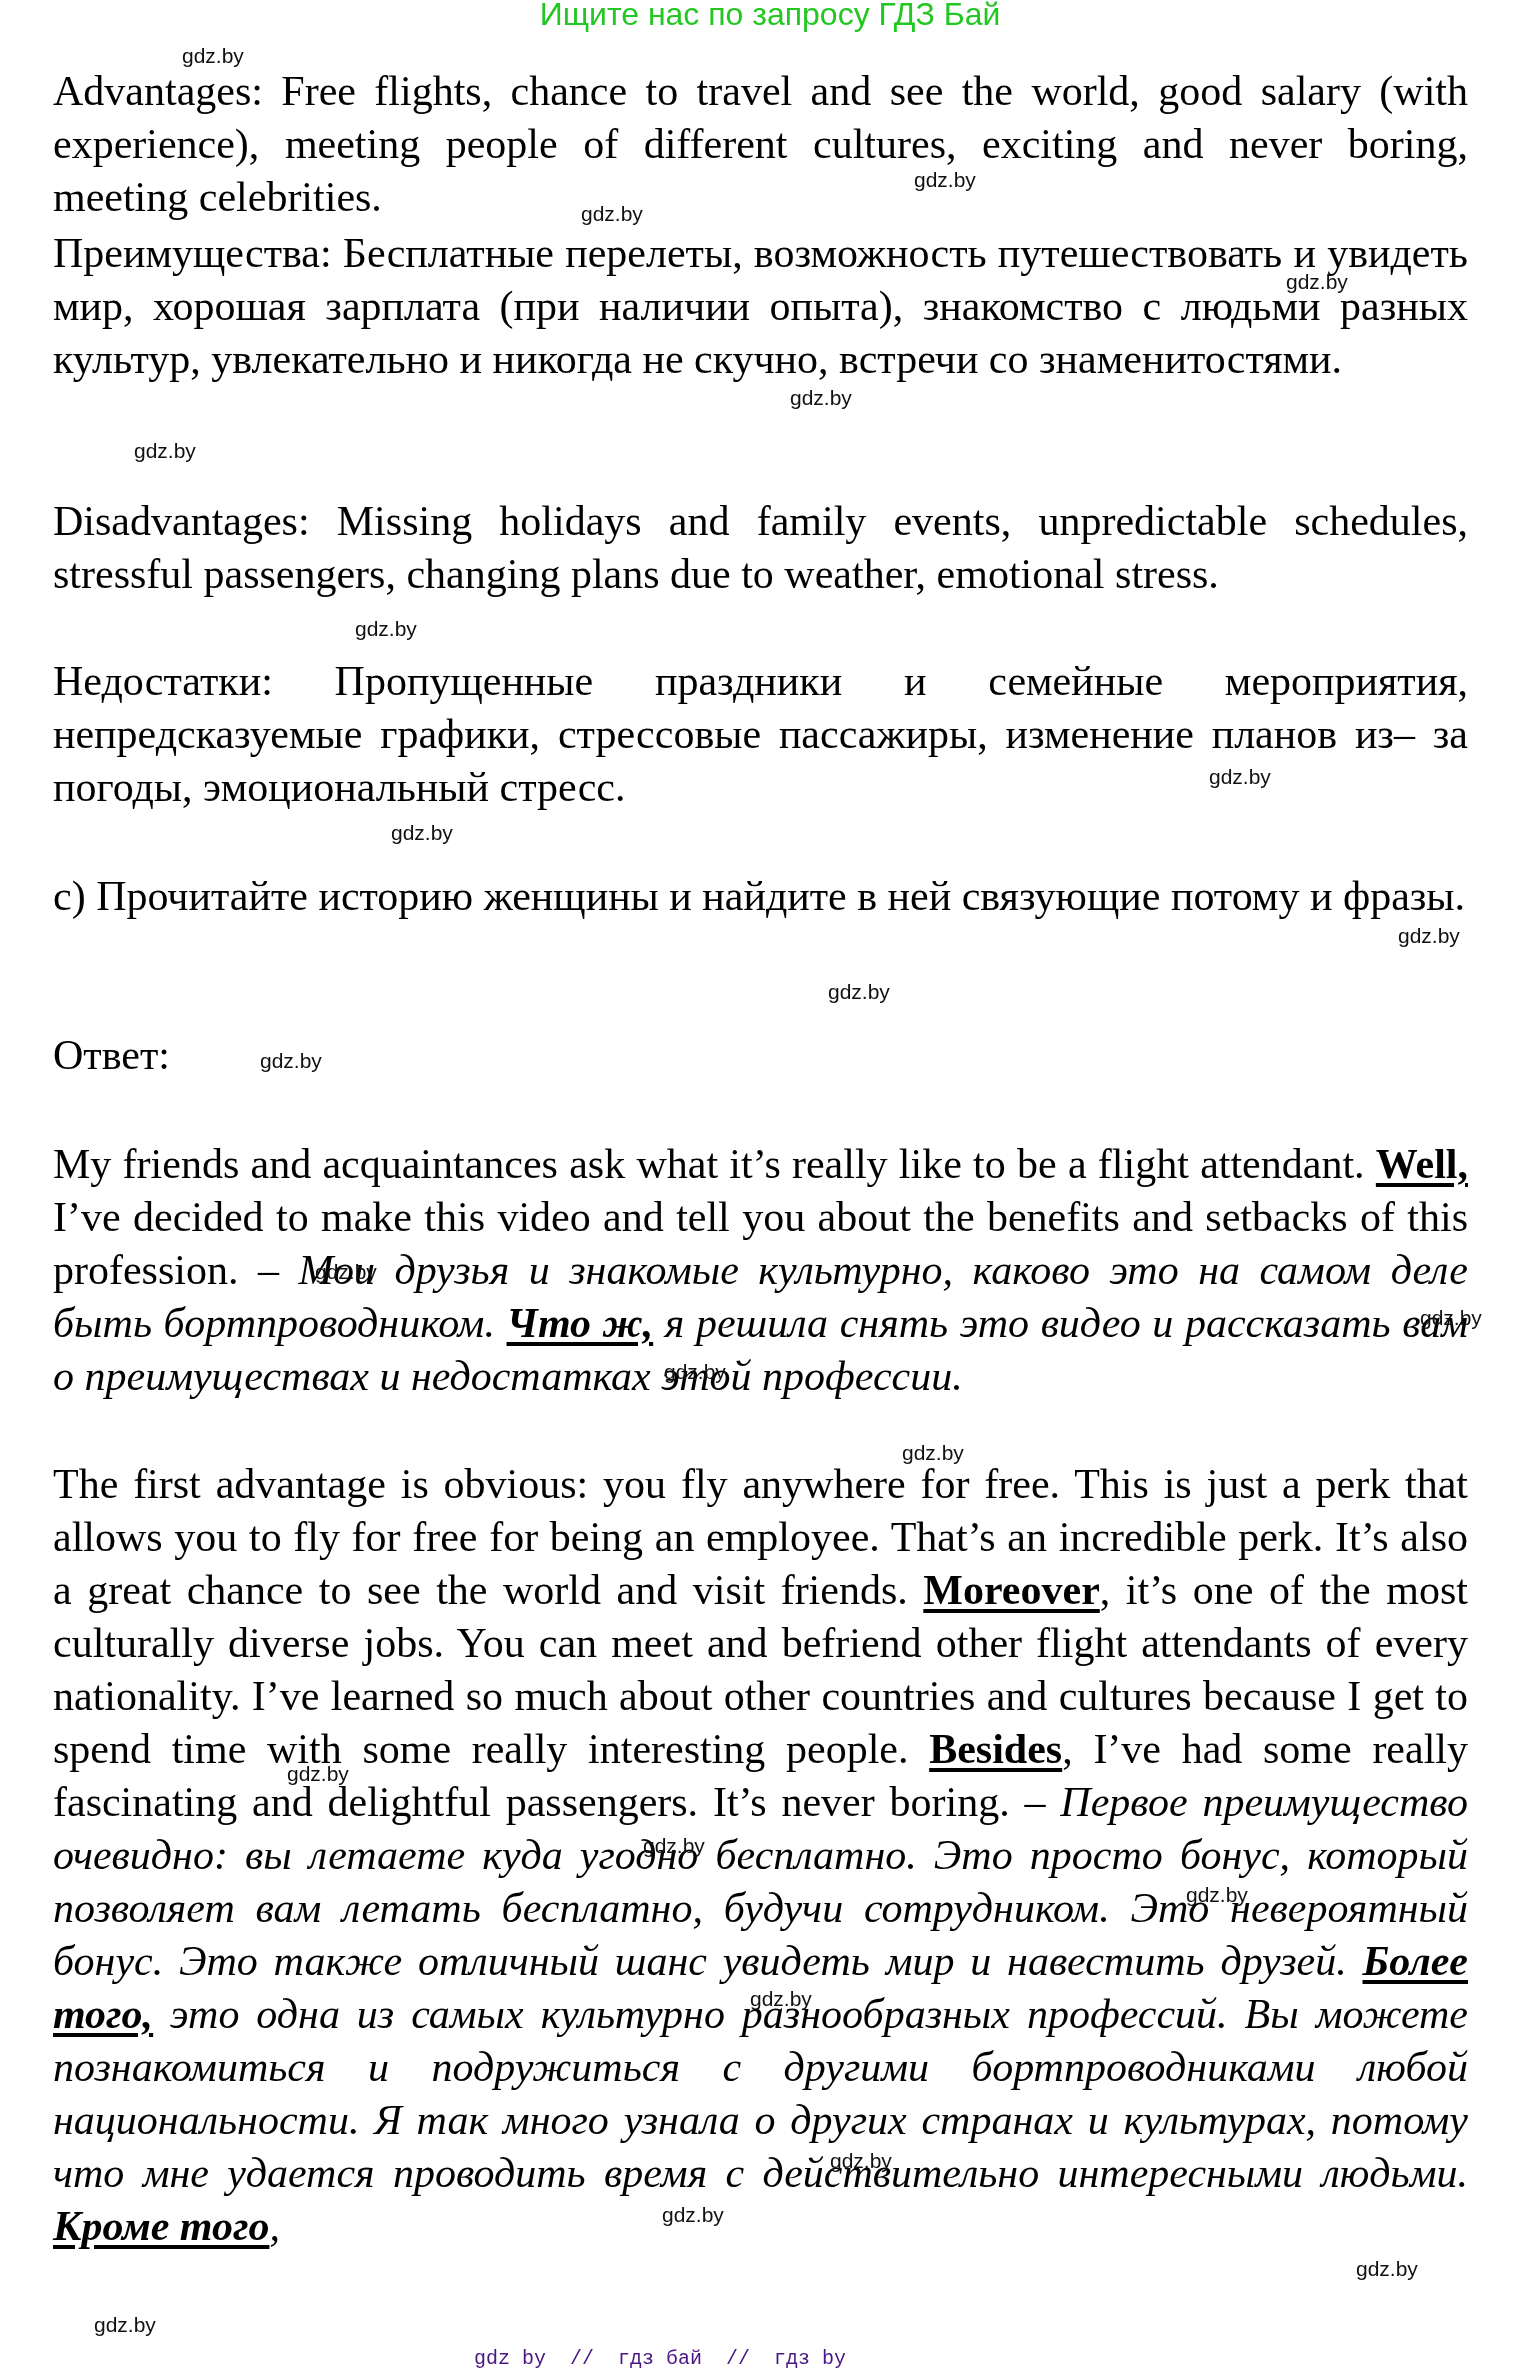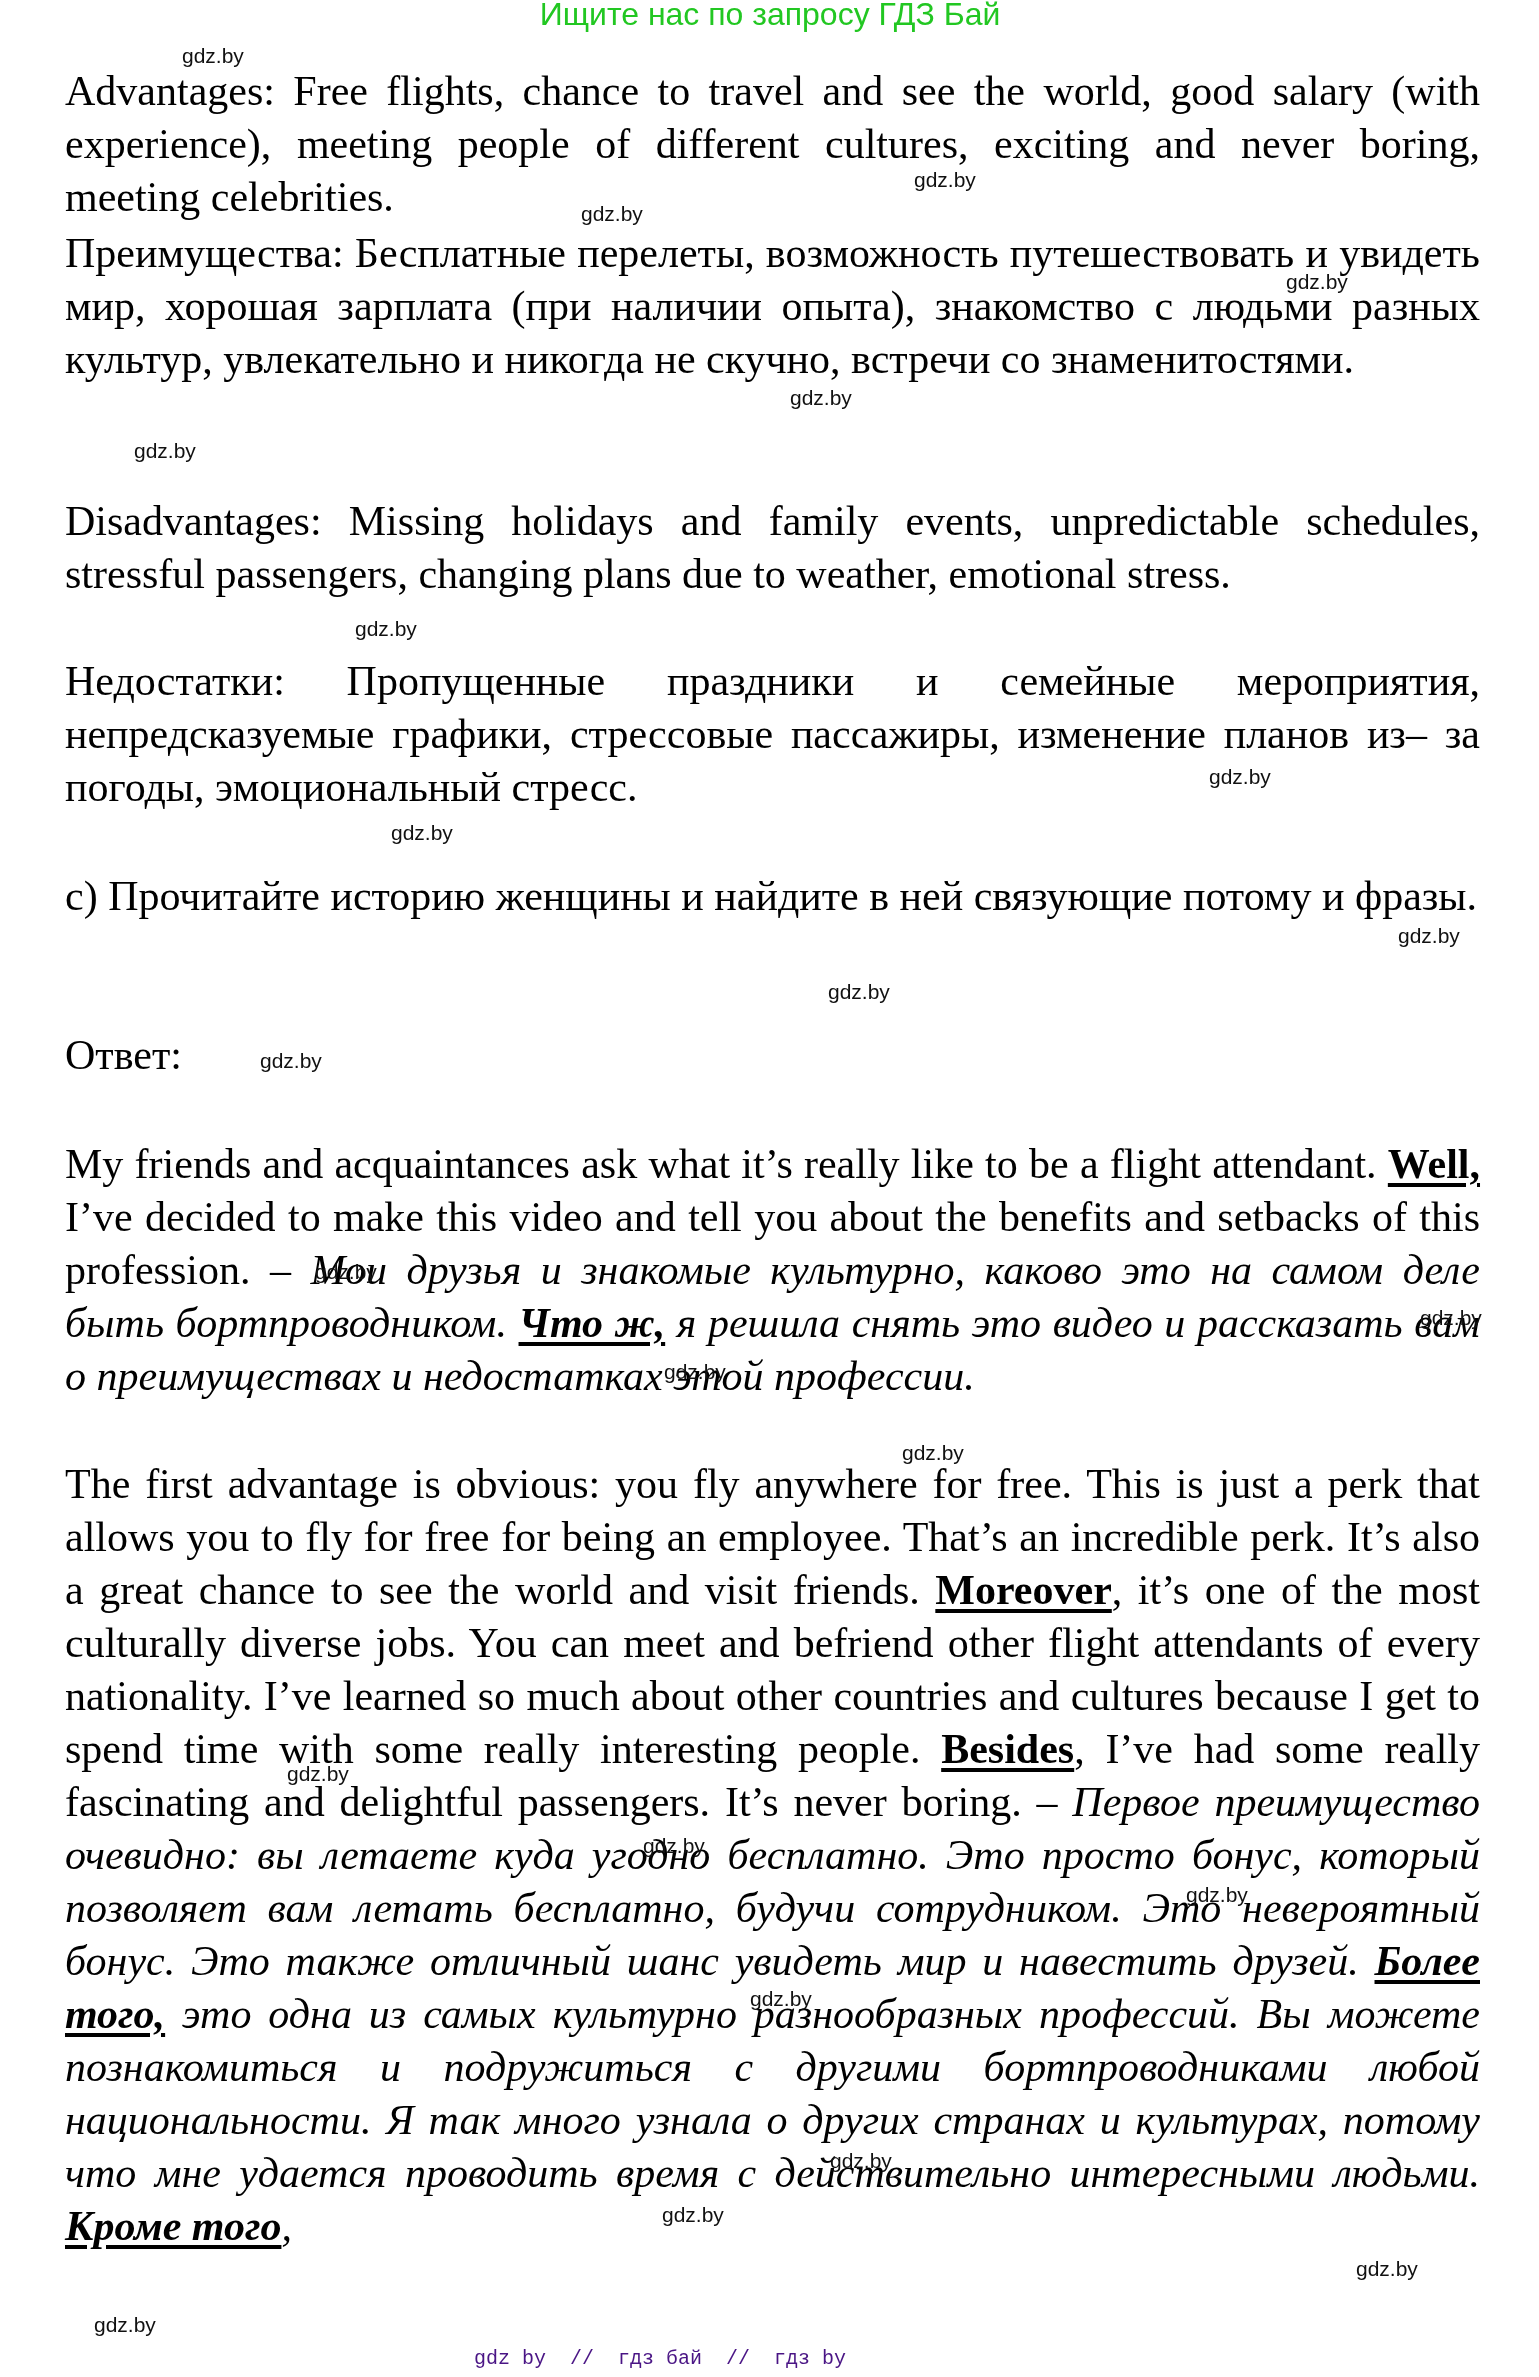--- a/index.html
+++ b/index.html
@@ -3,21 +3,21 @@
 <meta charset="utf-8">
 <style>
   html, body { margin:0; padding:0; background:#ffffff; }
   body { width:1540px; height:2377px; position:relative; overflow:hidden; }
   .hdr { position:absolute; top:0; left:0; width:1540px; text-align:center;
          font-family:"Liberation Sans", sans-serif; font-size:32px; line-height:29px; color:#22c722; }
   .ftr { position:absolute; top:2344px; left:0; width:1320px; text-align:center;
          font-family:Liberation Mono, monospace; font-size:20px; line-height:29px; color:#4a1585; }
   .blk { position:absolute; left:53px; width:1415px;
          font-family:"Liberation Serif", serif; font-size:42px; line-height:53px; color:#000;
-         text-align:justify;margin-left:12px; }
+         text-align:justify; }
   .it { font-style:italic; }
   .kw { font-weight:bold; text-decoration:underline; text-decoration-thickness:4px; text-underline-offset:4.8px; }
   .wm { position:absolute; font-family:"Liberation Sans", sans-serif; font-size:21px; color:#111; line-height:22.3px; }
 </style>
 </head>
 <body>
 
 <div class="hdr">Ищите нас по запросу ГДЗ Бай</div>
 
 <div class="blk" style="top:65px;">Advantages: Free flights, chance to travel and see the world, good salary (with experience), meeting people of different cultures, exciting and never boring, meeting celebrities.</div>

